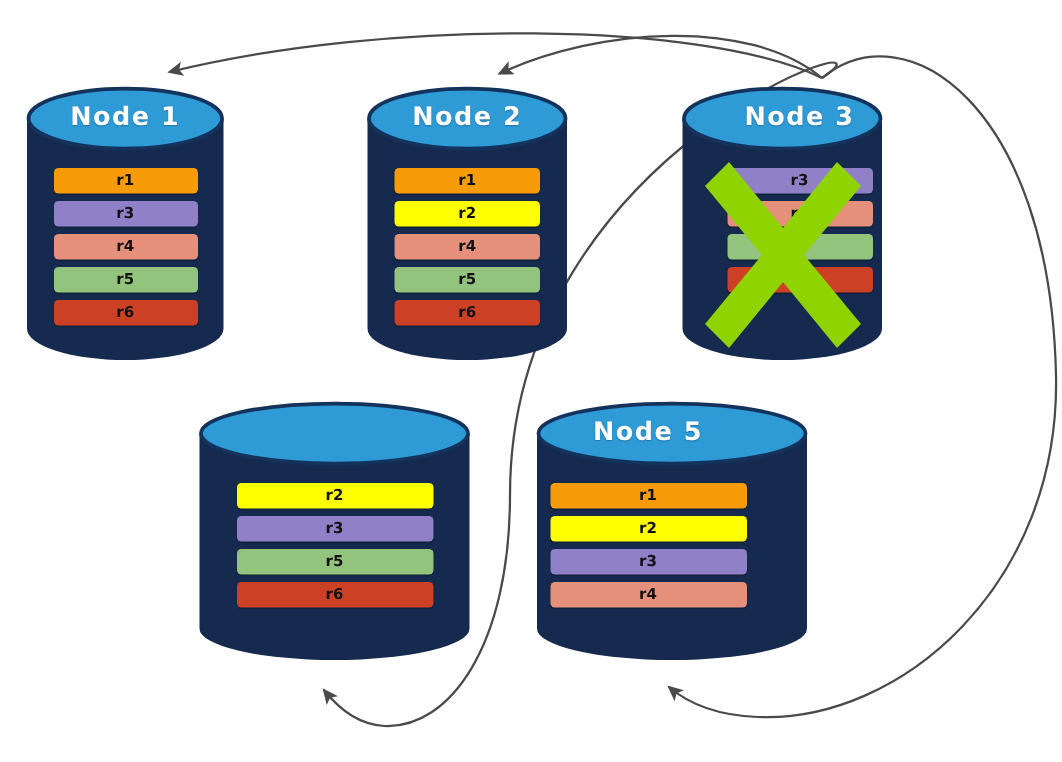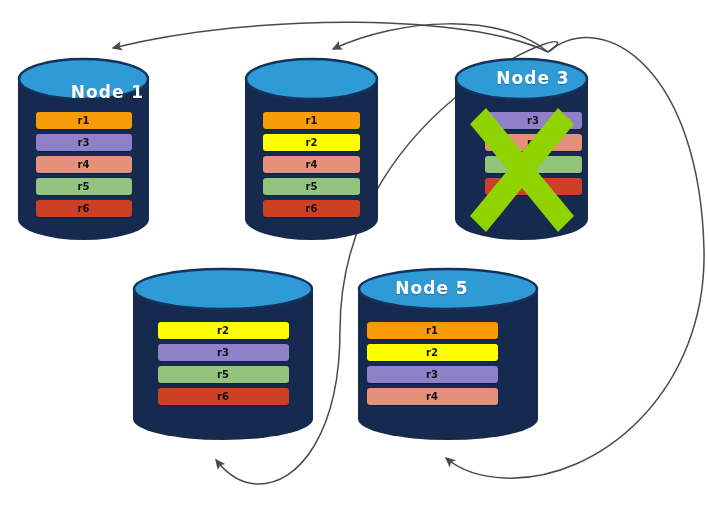--- a/index.html
+++ b/index.html
@@ -91,34 +91,35 @@
         <path d="M 548 52 C 604 6 700 70 704 250 C 707 390 600 482 505 478 C 480 477 460 470 446 458" stroke="#4a4a4a" stroke-width="1.5" fill="none" marker-end="url(#arrowhead)"></path>
       </g>
   </svg>
 
   <div id="nodes-layer">
       <div class="node" style="left: 18px; top: 58px; width: 131px; height: 182px;">
         <svg class="node-svg" width="131" height="182" viewBox="0 0 131 182">
           <path d="M 0 21 L 0 161 A 65.5 21 0 0 0 131 161 L 131 21 Z" fill="#152a4e"></path>
           <ellipse cx="65.5" cy="21" rx="64.5" ry="20" fill="#2e9ad6" stroke="#14335c" stroke-width="2.5"></ellipse>
         </svg>
-        <div class="node-title" style="top: 24px; padding-left: 24px;">Node 1</div>
+        <div class="node-title" style="top: 10px;">Node 1</div>
         <div class="rows" style="top: 54px;">
           <div class="row" style="background: rgb(247, 155, 9); width: 96px;">r1</div>
           <div class="row" style="background: rgb(144, 128, 200); width: 96px;">r3</div>
           <div class="row" style="background: rgb(228, 144, 122); width: 96px;">r4</div>
           <div class="row" style="background: rgb(147, 196, 125); width: 96px;">r5</div>
           <div class="row" style="background: rgb(204, 65, 37); width: 96px;">r6</div>
         </div>
       </div>
       <div class="node" style="left: 245px; top: 58px; width: 133px; height: 182px;">
         <svg class="node-svg" width="133" height="182" viewBox="0 0 133 182">
           <path d="M 0 21 L 0 161 A 66.5 21 0 0 0 133 161 L 133 21 Z" fill="#152a4e"></path>
           <ellipse cx="66.5" cy="21" rx="65.5" ry="20" fill="#2e9ad6" stroke="#14335c" stroke-width="2.5"></ellipse>
         </svg>
+        <div class="node-title" style="top: 10px;">Node 2</div>
         <div class="rows" style="top: 54px;">
           <div class="row" style="background: rgb(247, 155, 9); width: 97px;">r1</div>
           <div class="row" style="background: rgb(255, 255, 0); width: 97px;">r2</div>
           <div class="row" style="background: rgb(228, 144, 122); width: 97px;">r4</div>
           <div class="row" style="background: rgb(147, 196, 125); width: 97px;">r5</div>
           <div class="row" style="background: rgb(204, 65, 37); width: 97px;">r6</div>
         </div>
       </div>
       <div class="node" style="left: 455px; top: 58px; width: 156px; height: 182px;">
         <svg class="node-svg" width="133" height="182" viewBox="0 0 133 182">

